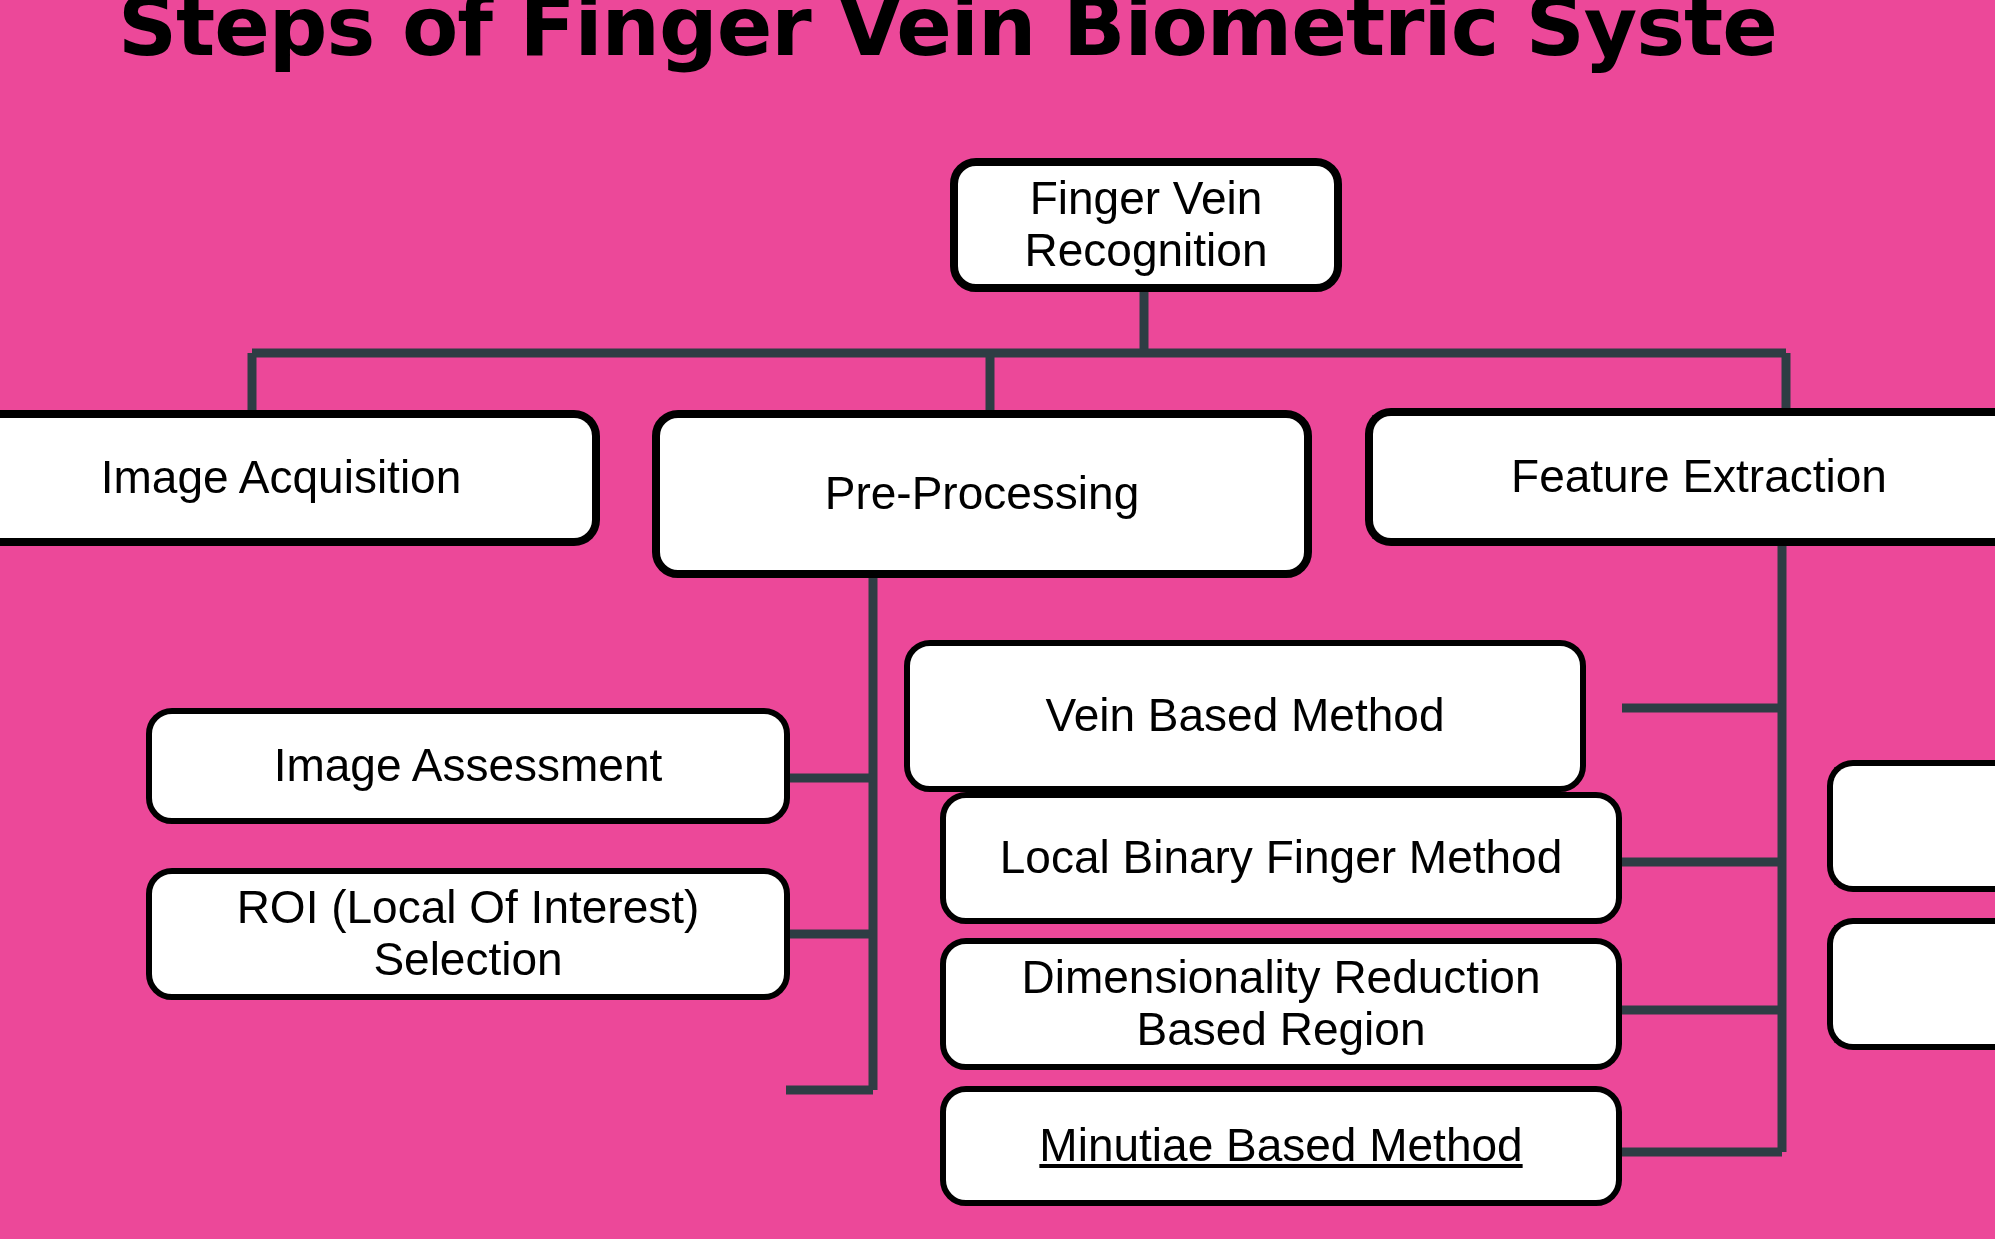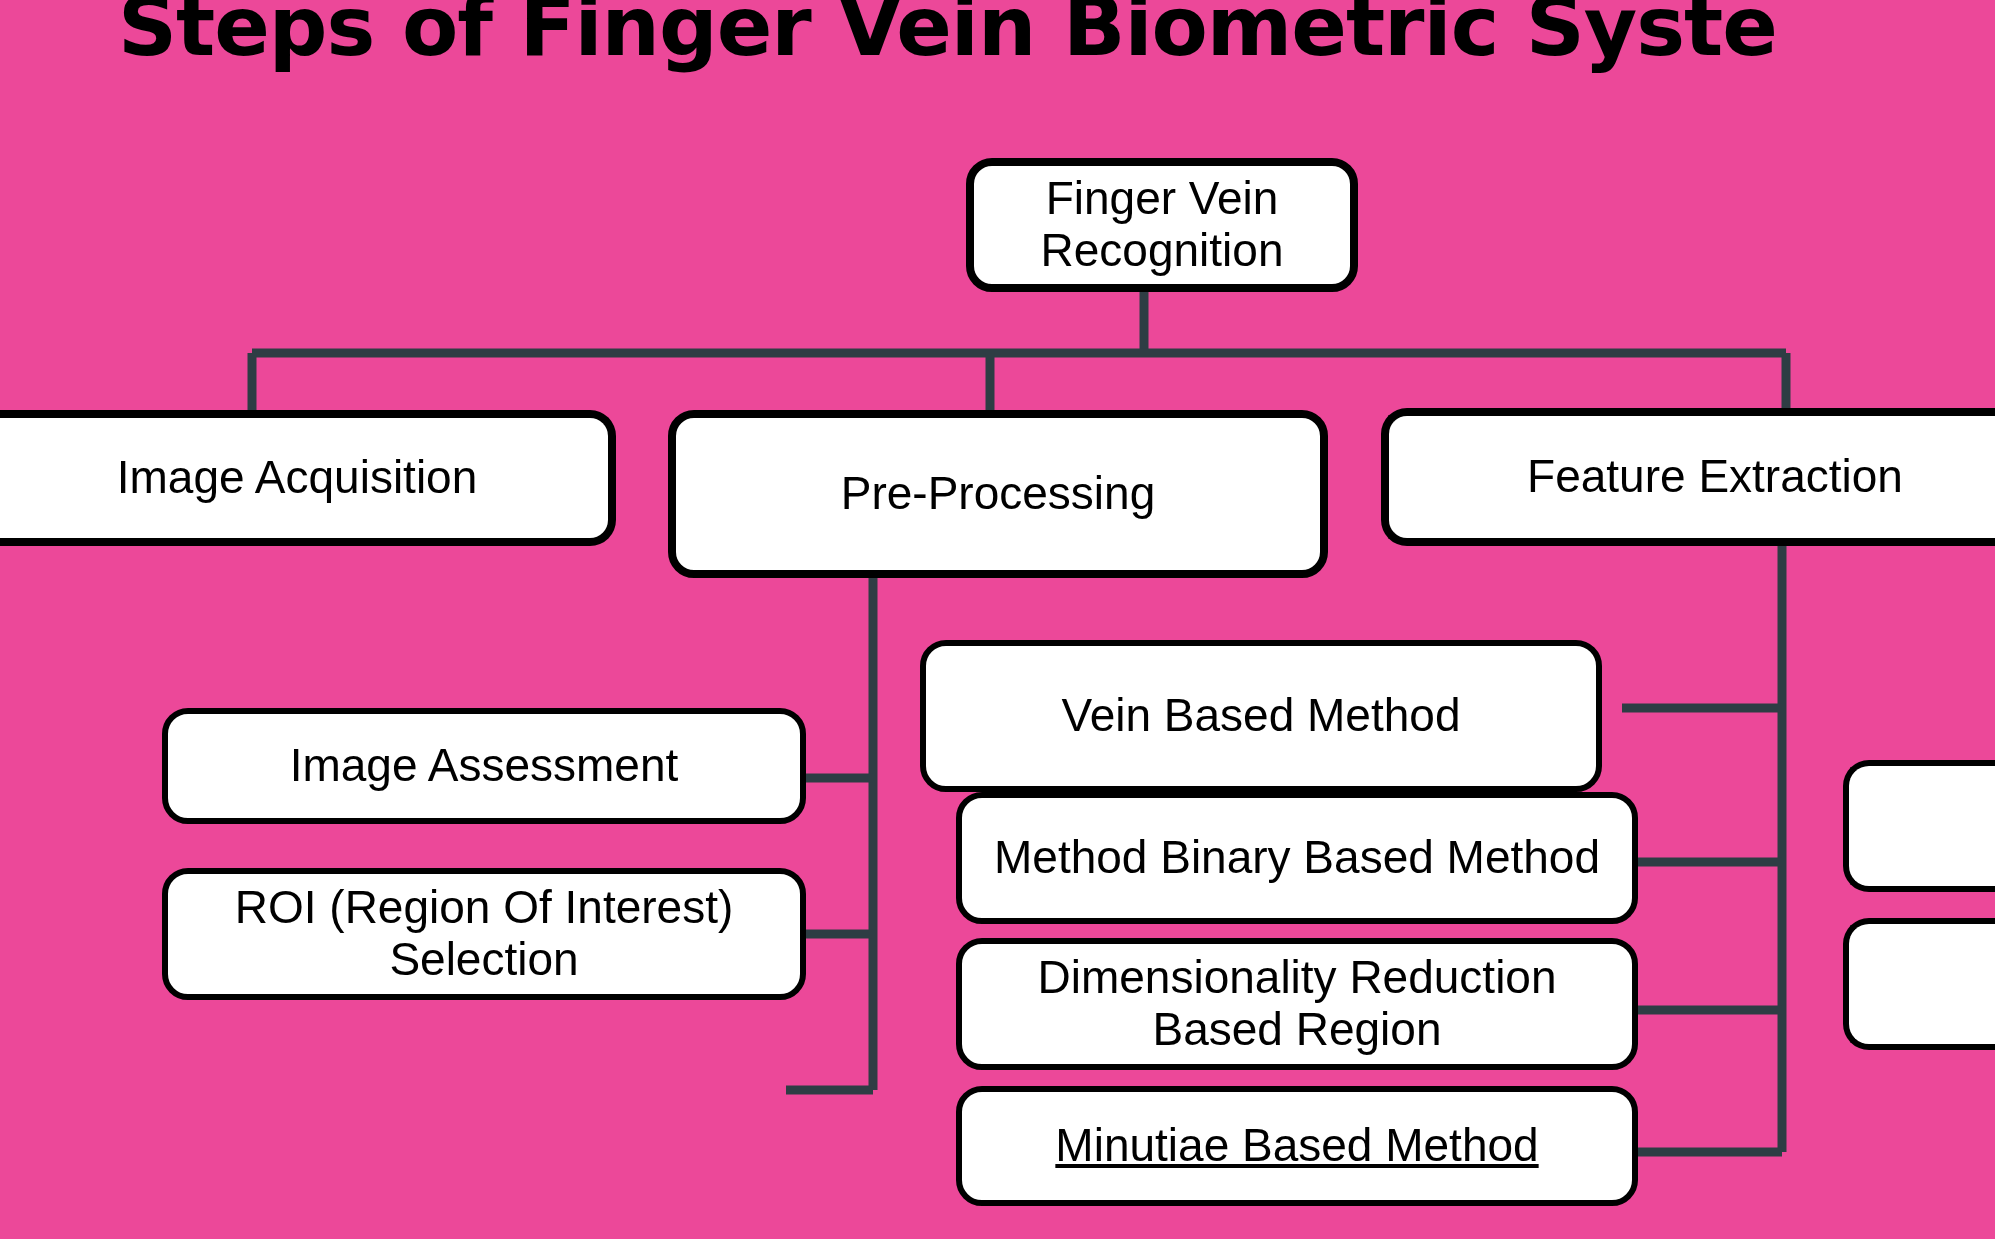--- a/index.html
+++ b/index.html
@@ -50,21 +50,20 @@
     display: flex;
     align-items: center;
     justify-content: center;
     text-align: center;
     color: #000000;
     font-family: "Liberation Sans", sans-serif;
     font-size: 46px;
     line-height: 1.12;
     padding: 2px 14px;
     z-index: 5;
-    margin-left: 16px;
   }
   .node.thick { border-width: 8px; }
   .node .label { display: block; width: 100%; }
 
   
   .bleed-left {
     border-top-left-radius: 0;
     border-bottom-left-radius: 0;
     border-left: none;
   }
@@ -122,30 +121,30 @@
 
   <div class="node thick bleed-right" style="left:1365px; top:408px; width:660px; height:138px;">
     <span class="label">Feature Extraction</span>
   </div>
 
   <div class="node" style="left:146px; top:708px; width:644px; height:116px;">
     <span class="label">Image Assessment</span>
   </div>
 
   <div class="node" style="left:146px; top:868px; width:644px; height:132px;">
-    <span class="label">ROI (Region Of Interest) Selection</span>
+    <span class="label">ROI (Local Of Interest) Selection</span>
   </div>
 
 
   <div class="node" style="left:904px; top:640px; width:682px; height:152px;">
     <span class="label">Vein Based Method</span>
   </div>
 
   <div class="node" style="left:940px; top:792px; width:682px; height:132px;">
-    <span class="label">Method Binary Based Method</span>
+    <span class="label">Local Binary Finger Method</span>
   </div>
 
   <div class="node" style="left:940px; top:938px; width:682px; height:132px;">
     <span class="label">Dimensionality Reduction Based Region</span>
   </div>
 
   <div class="node" style="left:940px; top:1086px; width:682px; height:120px;text-decoration:underline;">
     <span class="label">Minutiae Based Method</span>
   </div>
 

